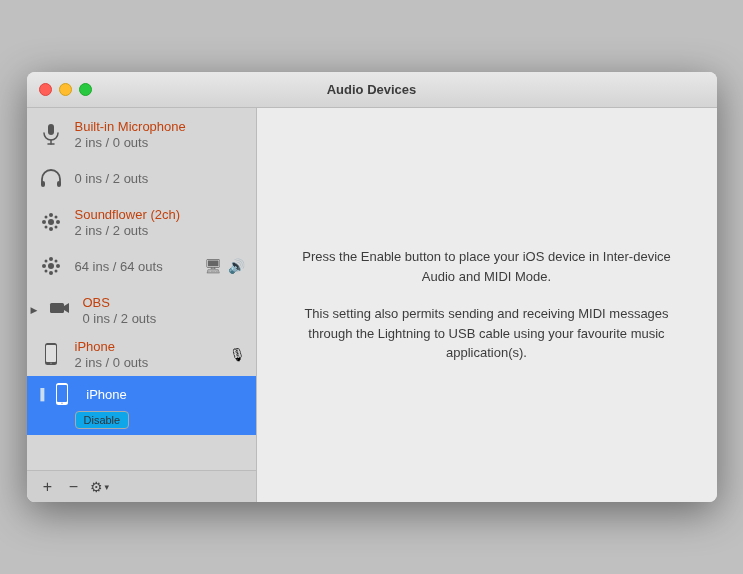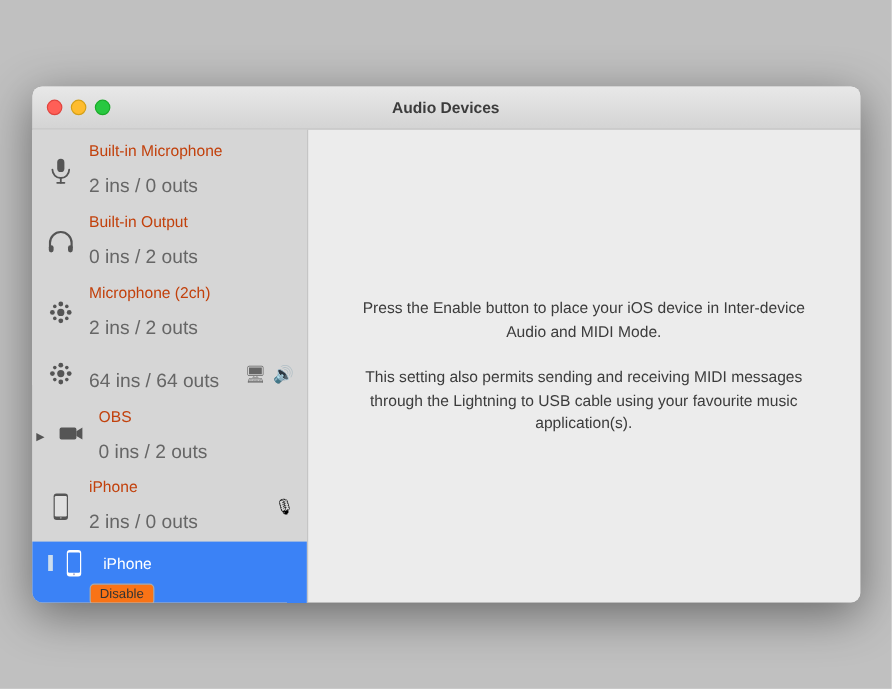--- a/index.html
+++ b/index.html
@@ -122,23 +122,23 @@
     .device-name {
       font-size: 13px;
       font-weight: 500;
       color: #c2410c;
       white-space: nowrap;
       overflow: hidden;
       text-overflow: ellipsis;
     }
 
     .device-io {
-      font-size: 16px;
+      font-size: 13px;
       color: #666;
-      margin-top: 14px;
+      margin-top: 1px;
     }
 
     .device-actions {
       display: flex;
       align-items: center;
       gap: 6px;
       flex-shrink: 0;
     }
 
     .arrow-right {
@@ -146,21 +146,21 @@
       left: -2px;
       font-size: 10px;
       color: #555;
     }
 
     .obs-row {
       padding-left: 18px;
     }
 
     .disable-btn {
-      background: #f97316;
+      background: #0ea5e9;
       border: 1px solid #aaa;
       border-radius: 4px;
       padding: 2px 8px;
       font-size: 11px;
       cursor: pointer;
       color: #333;
     }
 
     .iphone-selected-row {
       flex-direction: column;
@@ -269,41 +269,40 @@
 
         <div class="device-item">
           <div class="device-icon">
             <svg viewBox="0 0 24 24" fill="none" stroke="#555" stroke-width="1.8">
               <path d="M3 17v-4a9 9 0 0 1 18 0v4" stroke-linecap="round"></path>
               <rect x="2" y="15" width="4" height="6" rx="2" fill="#555" stroke="none"></rect>
               <rect x="18" y="15" width="4" height="6" rx="2" fill="#555" stroke="none"></rect>
             </svg>
           </div>
           <div class="device-info">
-            <div class="device-name">Built-in Output</div>
             <div class="device-io">0 ins / 2 outs</div>
           </div>
         </div>
 
         <div class="device-item">
           <div class="device-icon">
             <svg viewBox="0 0 24 24" fill="#555">
               <circle cx="12" cy="12" r="3"></circle>
               <circle cx="12" cy="5" r="2"></circle>
               <circle cx="12" cy="19" r="2"></circle>
               <circle cx="5" cy="12" r="2"></circle>
               <circle cx="19" cy="12" r="2"></circle>
               <circle cx="7" cy="7" r="1.5"></circle>
               <circle cx="17" cy="7" r="1.5"></circle>
               <circle cx="7" cy="17" r="1.5"></circle>
               <circle cx="17" cy="17" r="1.5"></circle>
             </svg>
           </div>
           <div class="device-info">
-            <div class="device-name">Microphone (2ch)</div>
+            <div class="device-name">Soundflower (2ch)</div>
             <div class="device-io">2 ins / 2 outs</div>
           </div>
         </div>
 
         <div class="device-item">
           <div class="device-icon">
             <svg viewBox="0 0 24 24" fill="#555">
               <circle cx="12" cy="12" r="3"></circle>
               <circle cx="12" cy="5" r="2"></circle>
               <circle cx="12" cy="19" r="2"></circle>

